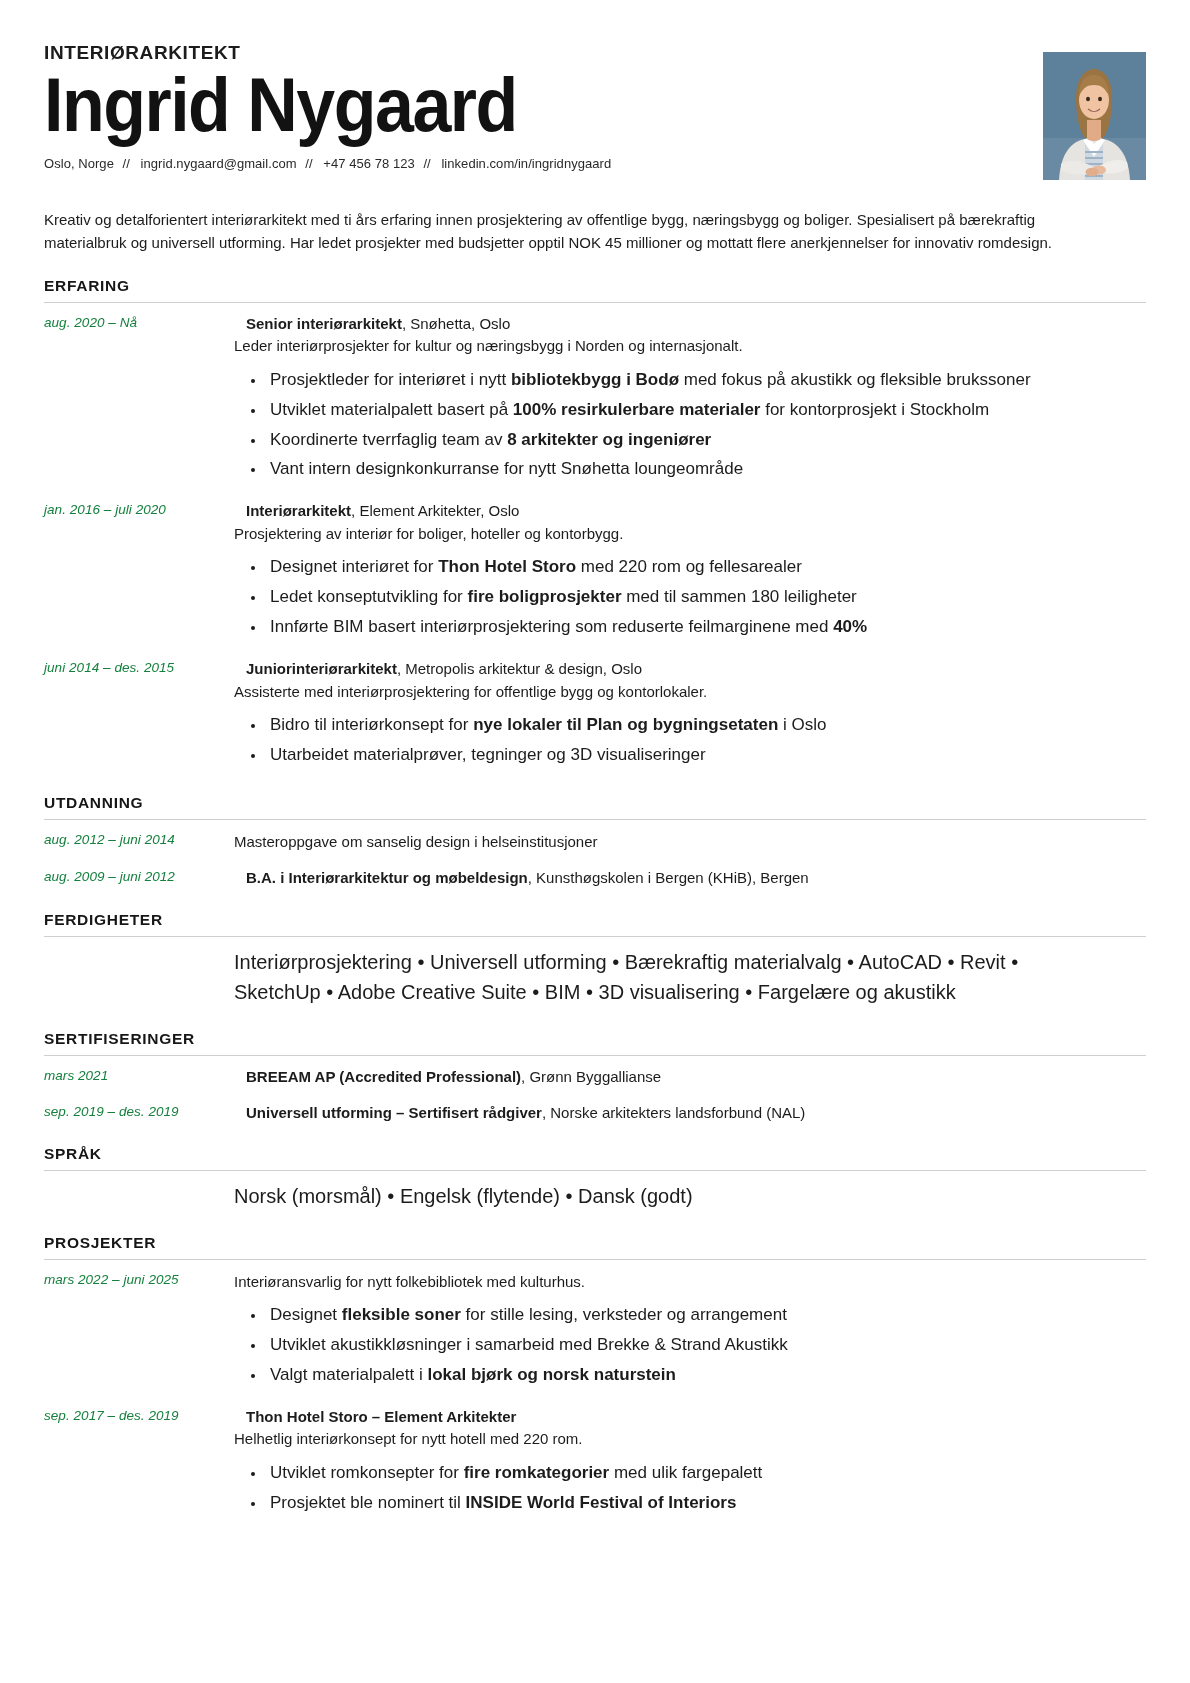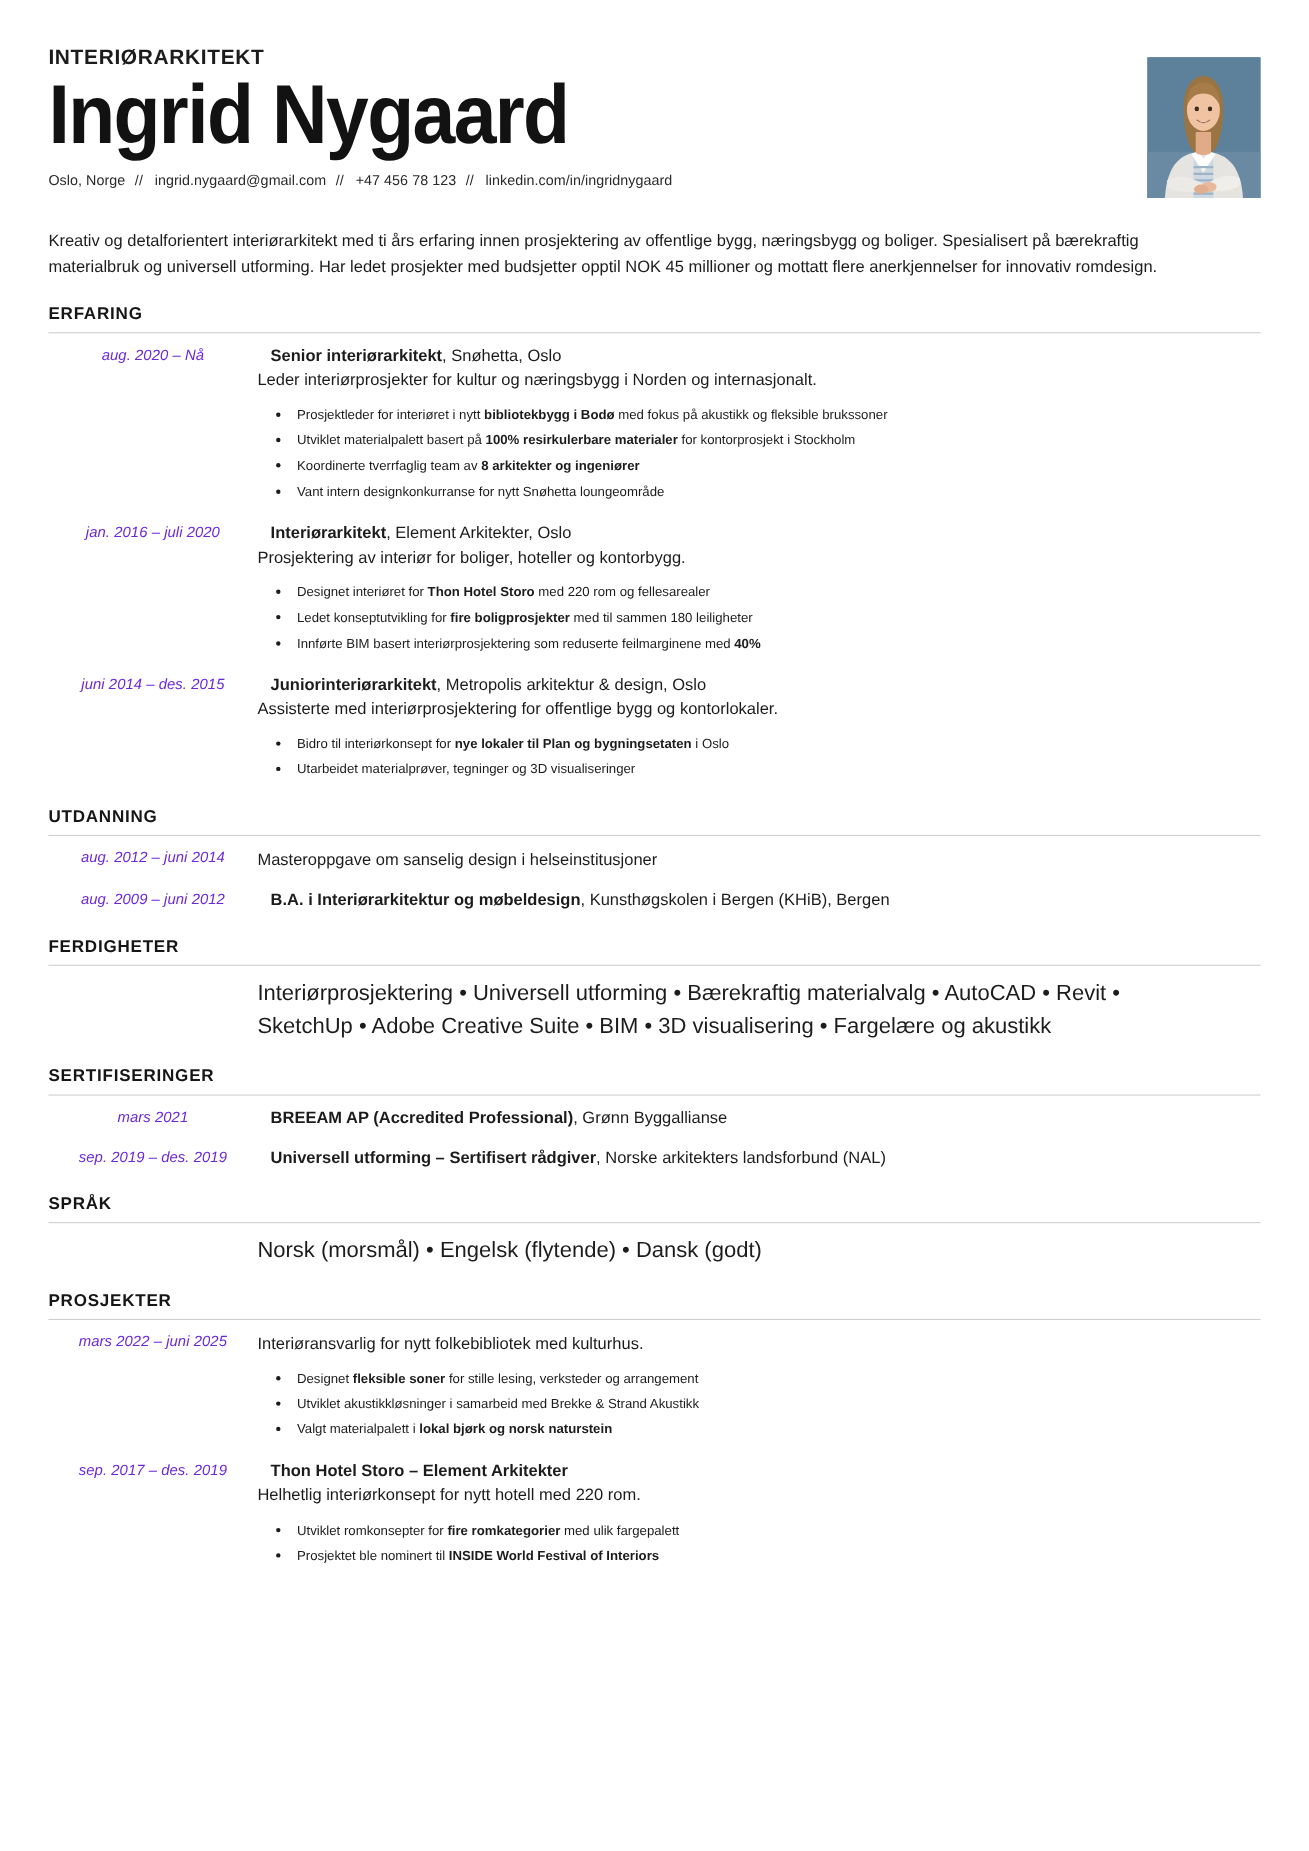--- a/index.html
+++ b/index.html
@@ -78,24 +78,23 @@
     margin-bottom: 10px;
   }
 
   .entry { display: flex; align-items: flex-start; margin-bottom: 14px; }
   .entry:last-child { margin-bottom: 2px; }
   .entry-date {
     width: 190px;
     flex: 0 0 190px;
     font-size: 13.5px;
     font-style: italic;
-    color: #6d28d9;
+    color: #15803d;
     padding-top: 2px;
     letter-spacing: 0.05px;
-    text-align: center;
   }
   .entry-body { flex: 1 1 auto; }
   .entry-heading {
     font-size: 15px;
     line-height: 1.45;
     color: #1c1c1c;
     margin-left: 12px;
   }
   .entry-heading b { font-weight: bold; }
   .entry-sub {
@@ -103,21 +102,21 @@
     line-height: 1.5;
     color: #1c1c1c;
     margin-top: 1px;
   }
   ul.bullets {
     margin: 9px 0 0 0;
     padding-left: 32px;
     list-style: disc;
   }
   ul.bullets li {
-    font-size: 12px;
+    font-size: 17px;
     line-height: 1.52;
     margin-bottom: 4px;
     color: #1c1c1c;
     padding-left: 4px;
   }
   ul.bullets li::marker { font-size: 13px; }
   ul.bullets li b { font-weight: bold; }
 
   .plain-row { display:flex; }
   .plain-row .spacer { width:190px; flex:0 0 190px; }

